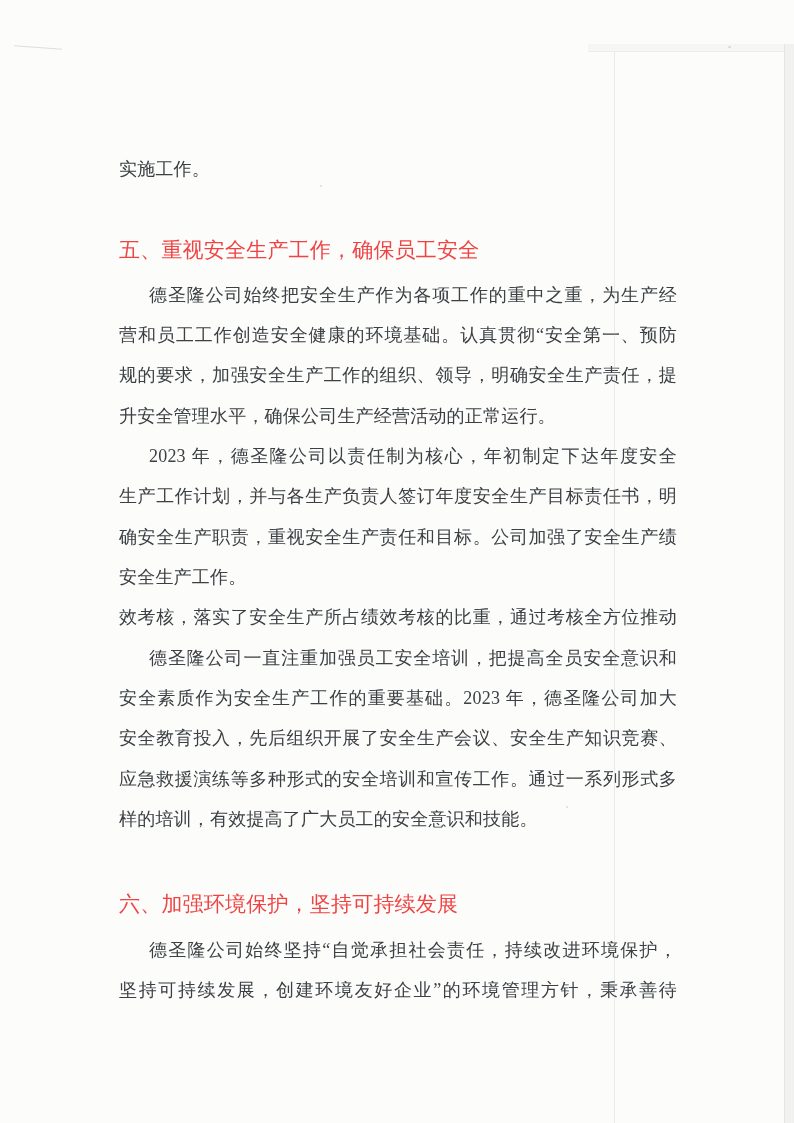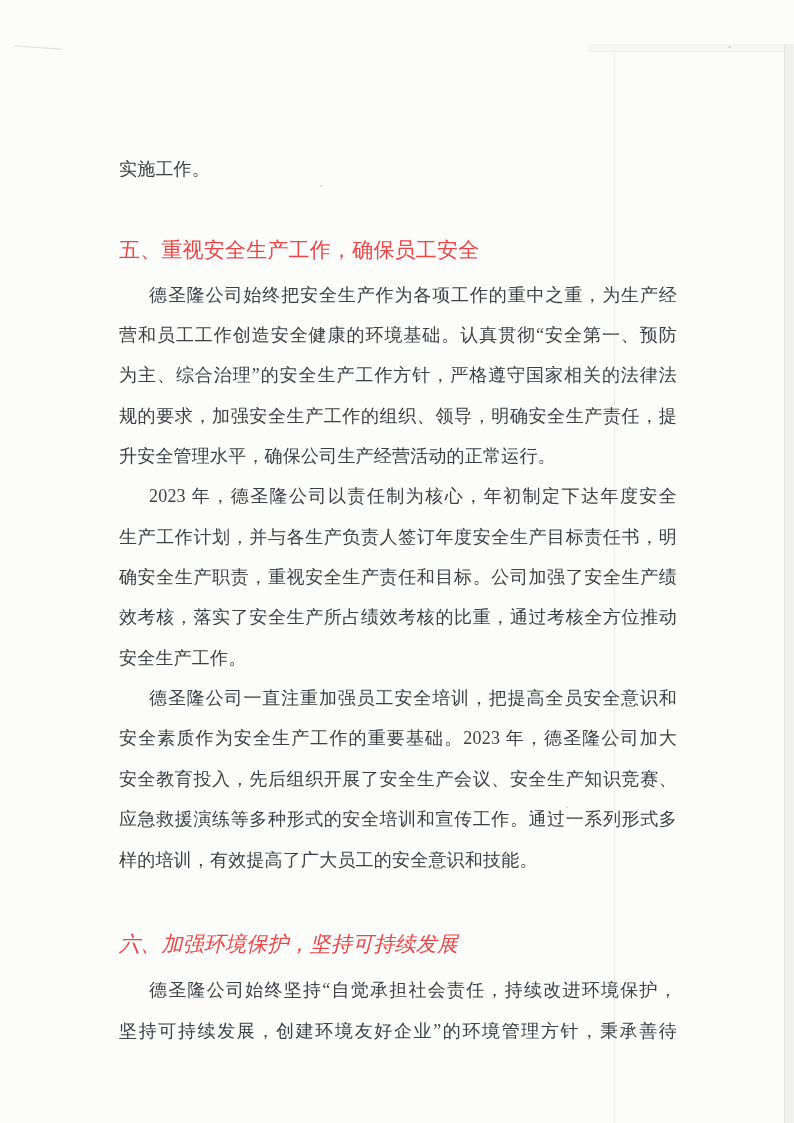--- a/index.html
+++ b/index.html
@@ -43,21 +43,21 @@
     font-size: 21px;
     height: 40.35px;
     line-height: 40.35px;
     white-space: nowrap;
     letter-spacing: 0.2px;
     color: #ef4444;
   }
   .mt-closing  { margin-top: 105px; }
   .mt-h5       { margin-top: 41px; }
   .mt-p1       { margin-top: 4px; }
-  .mt-h6       { margin-top: 44px; font-style: italic; }
+  .mt-h6       { margin-top: 44px; }
   .mt-p4       { margin-top: 6px; }
 
   
   .crease-line {
     position: absolute;
     left: 614px;
     top: 0;
     width: 1px;
     height: 1107px;
     background: rgba(185, 190, 186, 0.28);
@@ -119,31 +119,30 @@
 
   <div class="textcol">
 
     <div class="line mt-closing">实施工作。</div>
 
     <div class="heading mt-h5">五、重视安全生产工作，确保员工安全</div>
 
     <div class="mt-p1">
       <div class="line j first">德圣隆公司始终把安全生产作为各项工作的重中之重，为生产经</div>
       <div class="line j">营和员工工作创造安全健康的环境基础。认真贯彻“安全第一、预防</div>
-      <div class="line j">为主、综合治理”的安全生产工作方针，严格遵守国家相关的法律法</div>
       <div class="line j">规的要求，加强安全生产工作的组织、领导，明确安全生产责任，提</div>
       <div class="line">升安全管理水平，确保公司生产经营活动的正常运行。</div>
     </div>
 
     <div>
       <div class="line j first">2023 年，德圣隆公司以责任制为核心，年初制定下达年度安全</div>
       <div class="line j">生产工作计划，并与各生产负责人签订年度安全生产目标责任书，明</div>
       <div class="line j">确安全生产职责，重视安全生产责任和目标。公司加强了安全生产绩</div>
+      <div class="line">安全生产工作。</div>
       <div class="line j">效考核，落实了安全生产所占绩效考核的比重，通过考核全方位推动</div>
-      <div class="line">安全生产工作。</div>
     </div>
 
     <div>
       <div class="line j first">德圣隆公司一直注重加强员工安全培训，把提高全员安全意识和</div>
       <div class="line j">安全素质作为安全生产工作的重要基础。2023 年，德圣隆公司加大</div>
       <div class="line j">安全教育投入，先后组织开展了安全生产会议、安全生产知识竞赛、</div>
       <div class="line j">应急救援演练等多种形式的安全培训和宣传工作。通过一系列形式多</div>
       <div class="line">样的培训，有效提高了广大员工的安全意识和技能。</div>
     </div>
 

